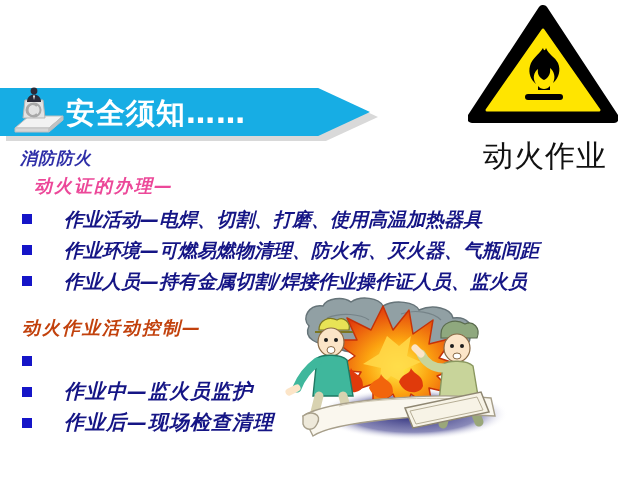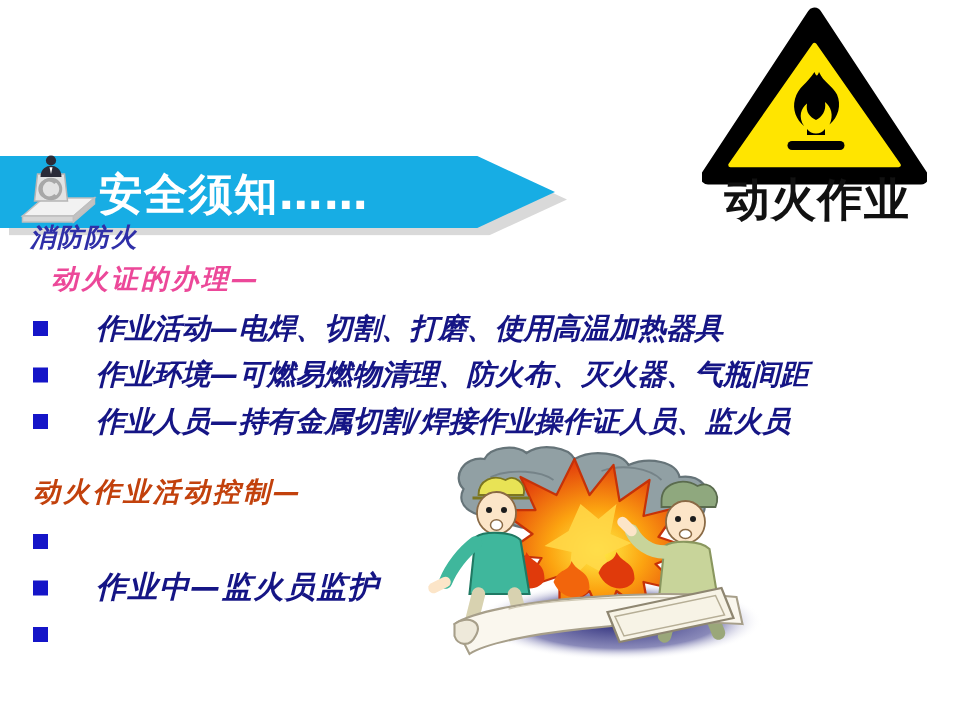--- a/index.html
+++ b/index.html
@@ -37,36 +37,36 @@
   .warning-sign .sign-svg {
     position: absolute;
     left: 16px;
     top: 0px;
     width: 150px;
     height: 120px;
   }
   .warning-sign .sign-label {
     position: absolute;
     left: 0;
-    top: 112px;
+    top: 134px;
     width: 186px;
     text-align: center;
     font-family: "DejaVu Sans", "Liberation Sans", sans-serif;
     font-size: 30px;
-    font-weight: bold;
+    font-weight: normal;
     color: #111111;
     letter-spacing: 1px;
     line-height: 36px;
   }
 
   
   .title-banner {
     position: absolute;
     left: 0px;
-    top: 104px;
+    top: 88px;
     width: 380px;
     height: 50px;
   }
   .banner-shadow {
     position: absolute;
     left: 6px;
     top: 5px;
     width: 372px;
     height: 48px;
     background: #d9d9d9;
@@ -260,20 +260,21 @@
   <ul class="bullet-list" id="list-control">
     <li class="bullet-item">
       <span class="bullet-marker"></span>
     </li>
     <li class="bullet-item">
       <span class="bullet-marker"></span>
       <span class="bullet-text">作业中—监火员监护</span>
     </li>
     <li class="bullet-item">
       <span class="bullet-marker"></span>
+      <span class="bullet-text">作业后—现场检查清理</span>
     </li>
   </ul>
 
   <div class="illustration">
     <svg viewBox="0 0 240 146" width="240" height="146">
       <defs>
         <radialGradient id="gshadow" cx="50%" cy="50%" r="50%">
           <stop offset="0%" stop-color="#1b1b6e" stop-opacity="0.95"></stop>
           <stop offset="70%" stop-color="#2a2a80" stop-opacity="0.55"></stop>
           <stop offset="100%" stop-color="#ffffff" stop-opacity="0"></stop>

